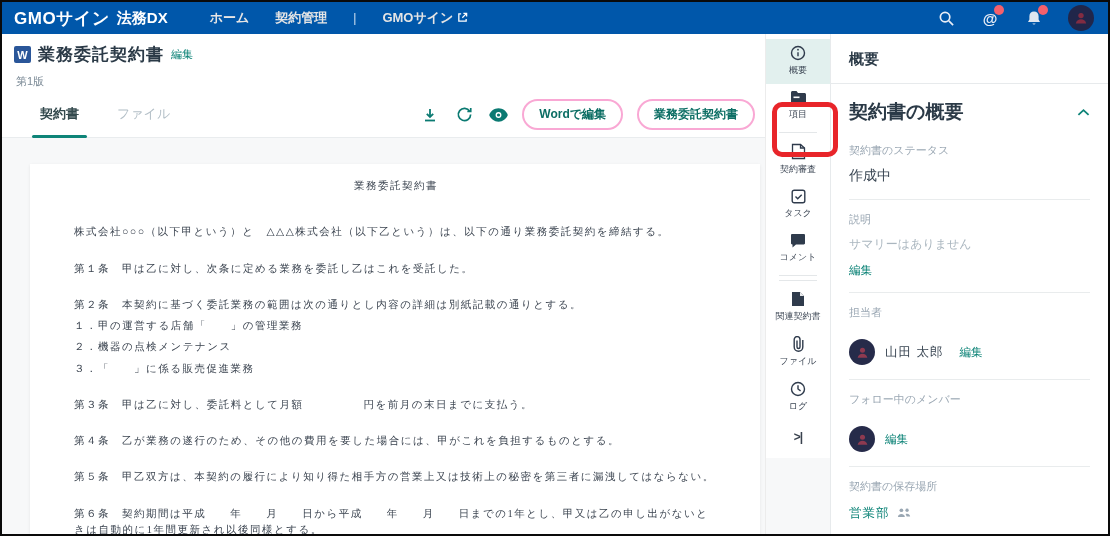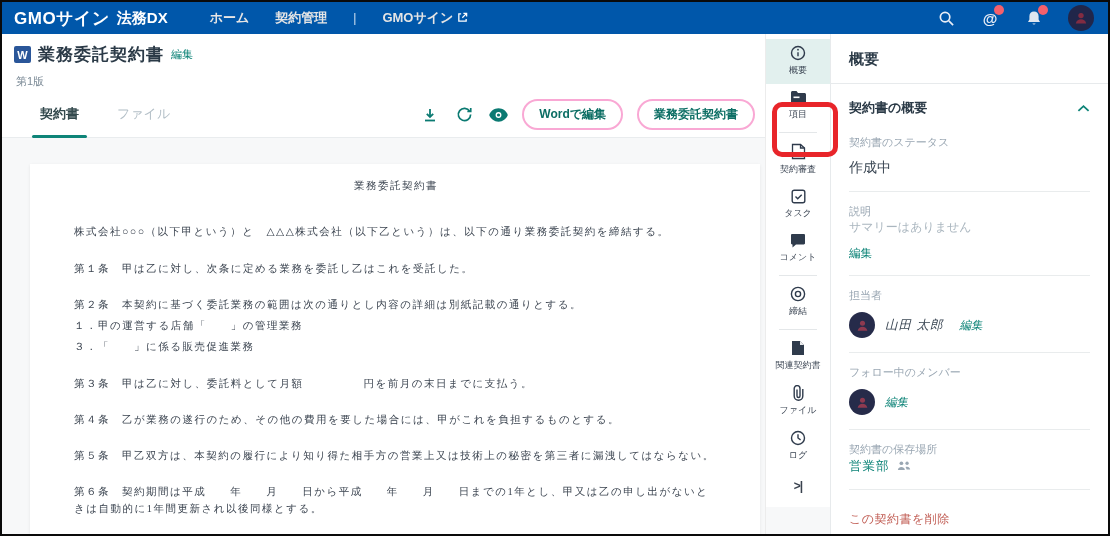--- a/index.html
+++ b/index.html
@@ -54,30 +54,30 @@
   .rail-item.active { background:#e2f0ee; }
   .rail-div { height:1px; background:#e4e7e9; margin:4px 13px; }
   .collapse-btn { display:flex; justify-content:center; padding:10px 0 6px; color:#39424e; font-size:12px; font-weight:bold; cursor:pointer; letter-spacing:-1px; }
   .hl-box { position:absolute; left:6px; top:68px; width:66px; height:55px; border:5px solid #e8252a; border-radius:10px; z-index:5; pointer-events:none; }
 
   
   .panel { flex:1; background:#fff; border-left:1px solid #e7eaec; padding:14px 18px 0; overflow:hidden; position:relative; }
   .panel-title { font-size:15px; font-weight:bold; color:#2b3a47; padding:2px 0 14px; }
   .panel-hr { height:1px; background:#e7eaec; margin:0 -18px; }
   .sec-head { display:flex; align-items:center; justify-content:space-between; padding:15px 0 6px; }
-  .sec-title { font-size:13px; font-weight:bold; color:#2b3a47; }
+  .sec-title { font-size:19px; font-weight:bold; color:#2b3a47; }
   .fld-label { font-size:11px; color:#9aa7b3; margin-top:12px; }
   .fld-value { font-size:14px; color:#3b4754; margin-top:9px; }
-  .fld-muted { font-size:12px; color:#aab6bf; margin-top:0; }
+  .fld-muted { font-size:12px; color:#aab6bf; margin-top:9px; }
   .inset-hr { height:1px; background:#e9eced; margin:14px 0 0; }
   .edit-sm { display:inline-block; margin-top:10px; font-size:11.5px; color:#0e8478; cursor:pointer; }
-  .person-row { display:flex; align-items:center; gap:10px; margin-top:9px;font-style:italic; }
+  .person-row { display:flex; align-items:center; gap:10px; margin-top:19px; }
   .p-avatar { width:26px; height:26px; border-radius:50%; background:#262b4a; display:flex; align-items:center; justify-content:center; flex:0 0 26px; }
   .p-name { font-size:12.5px; color:#3b4754; letter-spacing:1px; }
-  .loc-row { display:flex; align-items:center; gap:7px; }
+  .loc-row { display:flex; align-items:center; gap:7px; margin-top:10px; }
   .loc-link { font-size:12.5px; color:#0e8478; cursor:pointer; letter-spacing:1px; }
   .delete-link { margin-top:21px; display:inline-block; font-size:12px; color:#c05b52; cursor:pointer; letter-spacing:.5px; }
 </style>
 </head>
 <body>
 
 <div class="frame">
 
   <div class="topbar">
     <span class="brand">GMOサイン</span>
@@ -167,20 +167,21 @@
         </div>
       </div>
 
       <div class="viewport">
         <div class="page">
           <div class="dline center">業務委託契約書</div>
           <div class="dline">株式会社○○○（以下甲という）と　△△△株式会社（以下乙という）は、以下の通り業務委託契約を締結する。</div>
           <div class="dline">第１条　甲は乙に対し、次条に定める業務を委託し乙はこれを受託した。</div>
           <div class="dline tight">第２条　本契約に基づく委託業務の範囲は次の通りとし内容の詳細は別紙記載の通りとする。</div>
           <div class="dline tight">１．甲の運営する店舗「　　」の管理業務</div>
+          <div class="dline tight">２．機器の点検メンテナンス</div>
           <div class="dline">３．「　　」に係る販売促進業務</div>
           <div class="dline">第３条　甲は乙に対し、委託料として月額　　　　　円を前月の末日までに支払う。</div>
           <div class="dline">第４条　乙が業務の遂行のため、その他の費用を要した場合には、甲がこれを負担するものとする。</div>
           <div class="dline">第５条　甲乙双方は、本契約の履行により知り得た相手方の営業上又は技術上の秘密を第三者に漏洩してはならない。</div>
           <div class="dline">第６条　契約期間は平成　　年　　月　　日から平成　　年　　月　　日までの1年とし、甲又は乙の申し出がないときは自動的に1年間更新され以後同様とする。</div>
 
         </div>
       </div>
     </div>
 
@@ -217,27 +218,20 @@
           </svg>
           <span class="lbl">タスク</span>
         </div>
         <div class="rail-item">
           <svg width="16" height="15" viewBox="0 0 16 15" fill="#2f3b4c">
             <path d="M1 2.2C1 1.5 1.5 1 2.2 1h11.6c.7 0 1.2.5 1.2 1.2v8.1c0 .7-.5 1.2-1.2 1.2H6l-3.5 3v-3H2.2C1.5 11.5 1 11 1 10.3z"></path>
           </svg>
           <span class="lbl">コメント</span>
         </div>
         <div class="rail-div"></div>
-        <div class="rail-item">
-          <svg width="16" height="16" viewBox="0 0 16 16" fill="none" stroke="#2f3b4c" stroke-width="1.4">
-            <circle cx="8" cy="8" r="6.6"></circle>
-              <circle cx="8" cy="8" r="2.6"></circle>
-          </svg>
-          <span class="lbl">締結</span>
-        </div>
         <div class="rail-div"></div>
         <div class="rail-item">
           <svg width="14" height="16" viewBox="0 0 14 16" fill="#2f3b4c">
             <path d="M1 1h8l4 4v10H1z"></path>
               <path d="M9 1v4h4" fill="#fff" opacity=".9"></path>
           </svg>
           <span class="lbl">関連契約書</span>
         </div>
         <div class="rail-item">
           <svg width="13" height="16" viewBox="0 0 13 16" fill="none" stroke="#2f3b4c" stroke-width="1.4">

